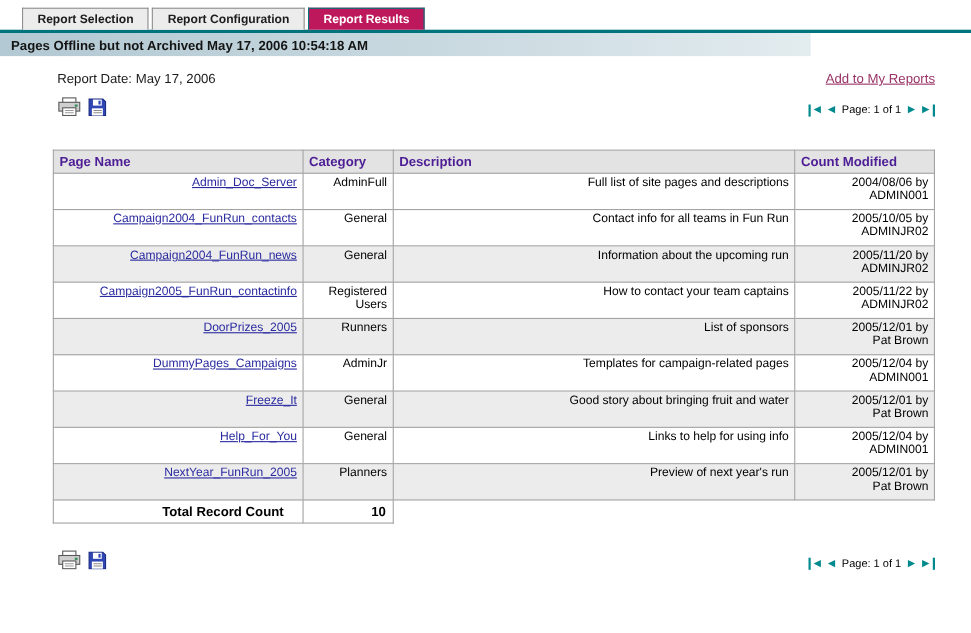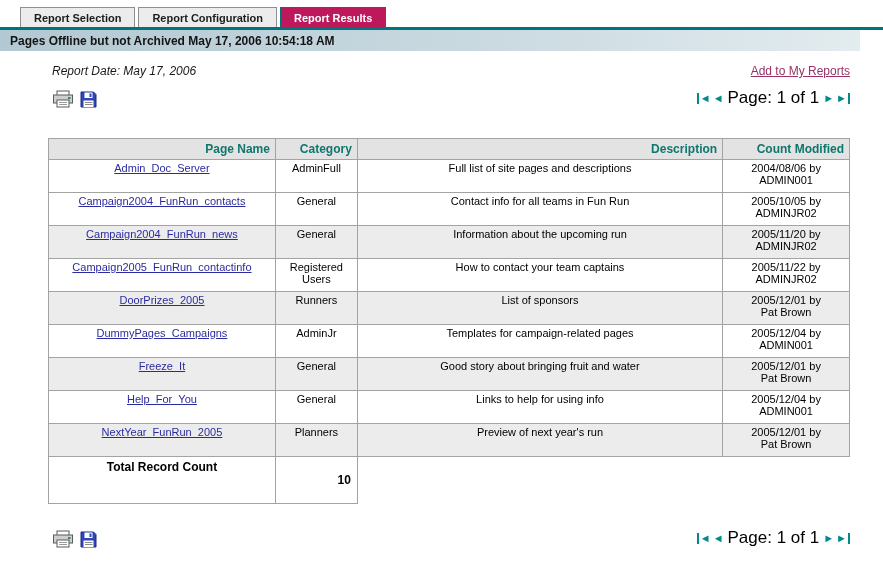--- a/index.html
+++ b/index.html
@@ -18,62 +18,62 @@
     font-size:11px; font-weight:bold;
     padding:4px 13px 3px 13px;
     cursor:pointer; white-space:nowrap;
   }
   .tab.active {
     background:#be185d; border-color:#00747C; color:#fff;
   }
   .teal-rule { height:3px; background:#00747C; width:883px; }
   
   .titlebar {
-    height:21px; width:860px;
+    height:21px; width:737px;
     background:linear-gradient(to right, #b2c8d2 0%, #c9d9e0 55%, #e3ecef 100%);
     display:flex; align-items:center;
     padding-left:10px;
     font-weight:bold; font-size:12px; color:#141414;
   }
   
   .content { padding:13px 33px 0 48px; }
   .row-flex { display:flex; justify-content:space-between; align-items:flex-end; }
-  .report-date { font-size:12px; color:#1a1a1a; padding-left:4px;font-style:italic; }
+  .report-date { font-size:12px; color:#1a1a1a; padding-left:4px; }
   a.add-link { color:#993366; text-decoration:underline; font-size:12px; cursor:pointer; }
   .icon-strip { display:flex; gap:6px; align-items:flex-end; padding-left:4px; }
   .icon-btn { cursor:pointer; display:inline-block; line-height:0; }
   .tools-row { margin-top:10px; }
   
   .pager { display:inline-flex; align-items:center; color:#008A8E; font-size:12px; }
   .pg-btn { cursor:pointer; font-size:11px; line-height:1; color:#008A8E; }
   .pg-btn.first { border-left:2px solid #008A8E; padding-left:1px; margin-right:2px; }
   .pg-btn.prev  { margin-right:4px; }
   .pg-btn.next  { margin-left:4px; }
   .pg-btn.last  { border-right:2px solid #008A8E; padding-right:1px; margin-left:2px; }
-  .pg-label { color:#000; font-size:17px; }
+  .pg-label { color:#000; font-size:10px; }
   
   table.report {
     border-collapse:collapse; table-layout:fixed;
     margin-top:30px; font-size:11px;
   }
   table.report th, table.report td {
     border:1px solid #a3a3a3;
-    padding:2px 5px; vertical-align:top; text-align:center;
+    padding:2px 5px; vertical-align:top; text-align:right;
   }
   table.report th {
-    background:#e3e3e3; color:#0f766e;
-    font-size:12px; font-weight:bold; text-align:right;
+    background:#e3e3e3; color:#4c1d95;
+    font-size:12px; font-weight:bold; text-align:left;
     height:21px; vertical-align:middle;
   }
   table.report tbody tr { background:#fff; height:33px; }
   table.report tbody tr.alt { background:#ececec; }
   a.page-link { color:#2B2BA0; text-decoration:underline; cursor:pointer; }
   td.lastmod { white-space:pre-line; }
   tfoot td.total-label { font-weight:bold; font-size:12px; padding:3px 17px; }
-  tfoot td.total-value { font-weight:bold; font-size:12px; text-align:right; padding:16px 6px; }
+  tfoot td.total-value { font-weight:bold; font-size:12px; text-align:right; padding:3px 6px; }
   tfoot td.no-border { border:none; background:#fff; }
   .bottom-row { margin-top:24px; }
 </style>
 </head>
 <body>
 
 <div class="tabbar">
   <div class="tab">Report Selection</div>
   <div class="tab">Report Configuration</div>
   <div class="tab active">Report Results</div>

